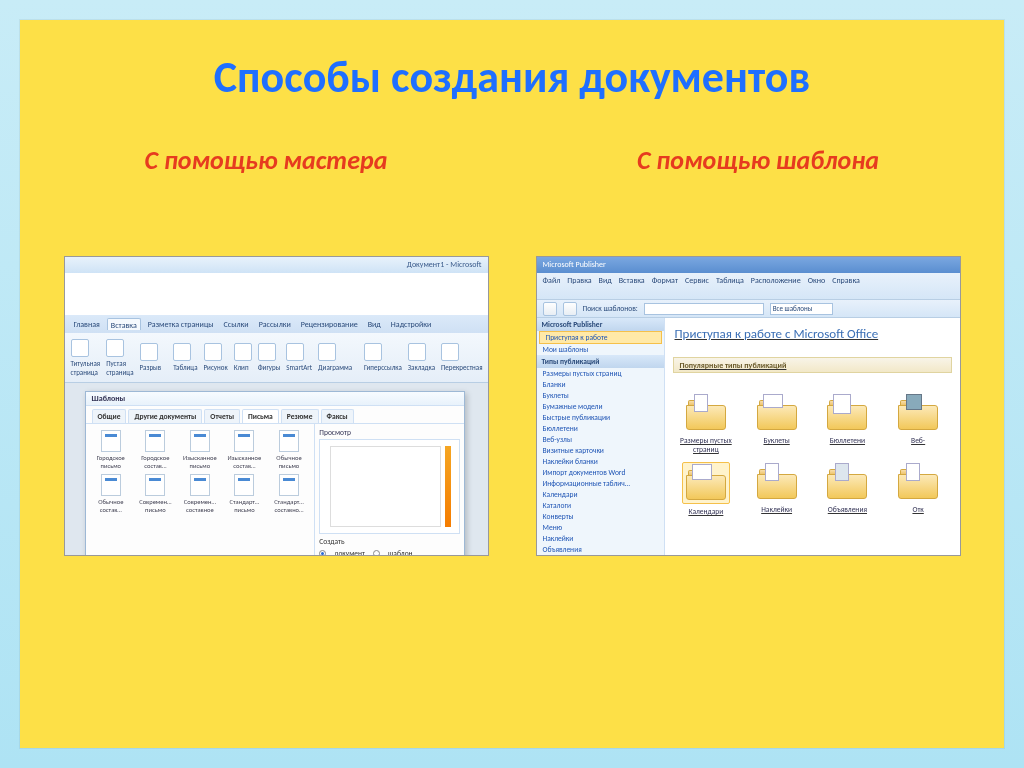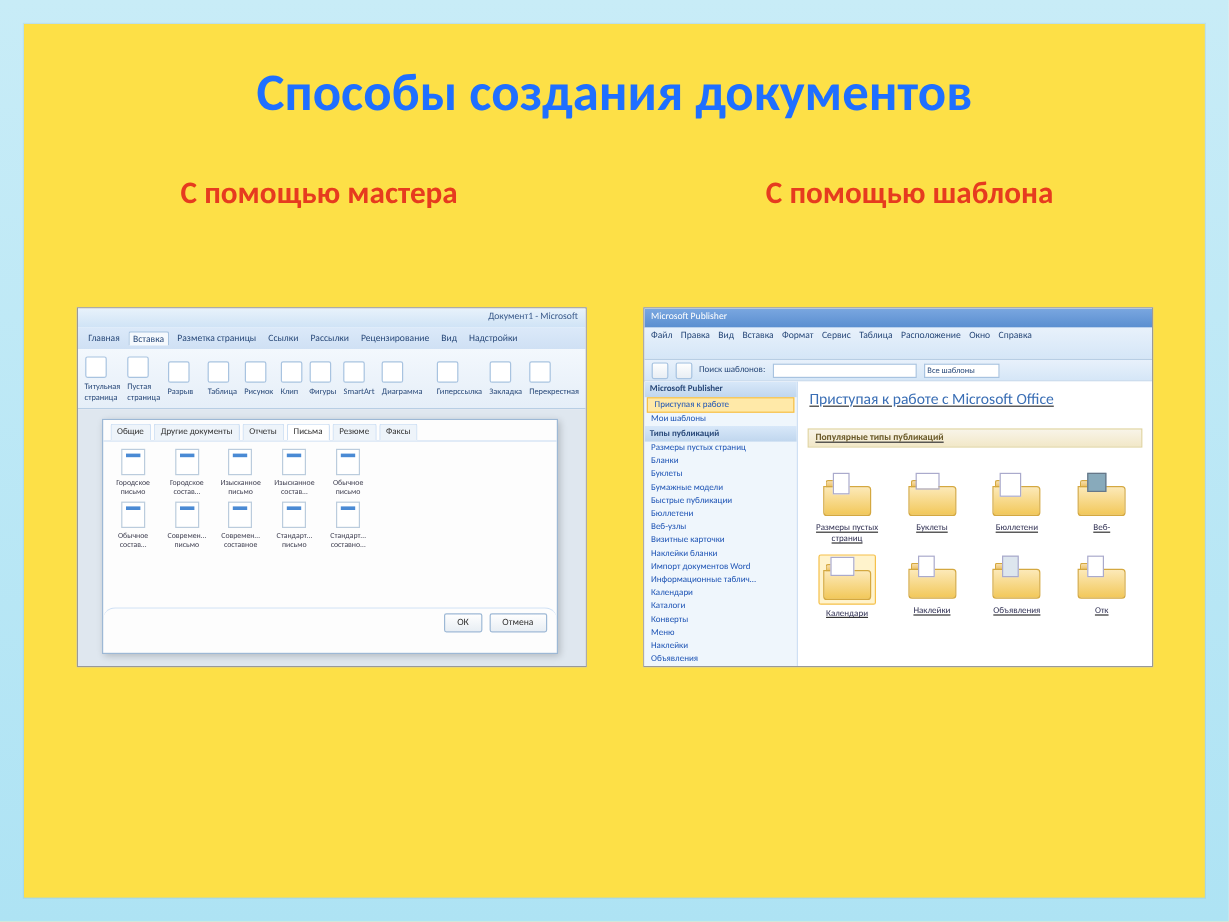--- a/index.html
+++ b/index.html
@@ -14,55 +14,55 @@
     background: #fde047;
     box-shadow: 0 0 0 1px rgba(0,0,0,0.05);
   }
   .title {
     color: #1f6fff;
     font-size: 44px;
     font-weight: 700;
     text-align: center;
     padding-top: 30px;
   }
-  .subs { display: flex; justify-content: space-around; margin-top: 40px; }
+  .subs { display: flex; justify-content: space-around; margin-top: 40px; font-style: italic; }
   .sub {
     color: #e63b1f;
     font-size: 26px;
     font-weight: 600;
     width: 45%;
     text-align: center;
   }
   .shots { display: flex; justify-content: space-around; margin-top: 80px; padding: 0 20px; }
   .shot {
     width: 425px; height: 300px;
     border: 1px solid #999;
     background: #fff;
     display: flex; flex-direction: column;
     font-size: 8px;
     color: #333;
     overflow: hidden;
   }
   
   .word-title { background: linear-gradient(#e8f2fb,#cfe3f6); height: 16px; text-align: right; padding: 2px 6px; color: #3a5a8a; font-size: 8px; }
-  .word-tabs { background: linear-gradient(#dbe9f9,#cfe0f4); height: 18px; display: flex; gap: 4px; padding: 3px 6px; font-size: 8px; color: #2a4a7a; }
+  .word-tabs { background: linear-gradient(#dbe9f9,#cfe0f4); height: 18px; display: flex; gap: 4px; padding: 3px 6px; font-size: 8px; color: #2a4a7a; margin-top: 42px; }
   .word-tabs span { padding: 1px 3px; }
   .word-tabs .active { background: #f5f9fd; border: 1px solid #a8c3e0; border-bottom: none; border-radius: 2px 2px 0 0; }
   .word-ribbon { background: linear-gradient(#f3f8fd,#e5eef8); height: 50px; display: flex; align-items: center; gap: 6px; padding: 4px 6px; border-bottom: 1px solid #b8cee4; }
   .rb-item { display: flex; flex-direction: column; gap: 2px; font-size: 7px; color: #2a4a7a; }
   .rb-icon { width: 18px; height: 18px; background: #fff; border: 1px solid #a8c3e0; border-radius: 2px; }
   .rb-sep { width: 1px; height: 40px; background: #c5d8ec; }
   .word-body { flex: 1; background: #dfe7ef; position: relative; }
   .dialog {
     position: absolute; left: 20px; top: 8px; width: 380px; height: 196px;
     background: #fdfdfd; border: 1px solid #9db8d5; box-shadow: 2px 2px 6px rgba(0,0,0,0.2);
   }
   .dlg-title { background: linear-gradient(#f7fbff,#e8f2fb); height: 14px; padding: 1px 6px; font-size: 8px; font-weight: bold; color: #335; border-bottom: 1px solid #cfe0f4; }
   .dlg-tabs { display: flex; gap: 2px; padding: 3px 6px 0; font-size: 7.5px; border-bottom: 1px solid #cfe0f4; }
-  .dlg-tabs span { padding: 2px 5px; background: #eef4fa; border: 1px solid #cfe0f4; border-bottom: none; border-radius: 2px 2px 0 0; }
+  .dlg-tabs span { padding: 2px 5px; background: #eef4fa; border: 1px solid #cfe0f4; border-bottom: none; border-radius: 2px 2px 0 0; font-weight: bold; }
   .dlg-tabs .active { background: #fff; }
   .dlg-main { display: flex; height: 138px; }
   .tmpl-grid { width: 230px; padding: 6px; display: grid; grid-template-columns: repeat(5, 1fr); gap: 4px 6px; align-content: start; }
   .tmpl { display: flex; flex-direction: column; align-items: center; gap: 2px; font-size: 6.5px; text-align: center; color: #445; }
   .tmpl-ic { width: 20px; height: 22px; background: #fff; border: 1px solid #bcd; position: relative; }
   .tmpl-ic::after { content:""; position:absolute; top:3px; left:3px; right:3px; height:3px; background:#4a8ad4; }
   .preview { width: 150px; border-left: 1px solid #cfe0f4; padding: 4px; display: flex; flex-direction: column; font-size: 7.5px; }
   .preview-lbl { color: #335; margin-bottom: 2px; }
   .preview-box { flex: 1; border: 1px solid #cfe0f4; background: #fff; position: relative; }
   .preview-doc { position:absolute; inset: 6px 18px 6px 10px; background: #fff; border: 1px solid #ddd; }
@@ -168,20 +168,21 @@
             <div class="rb-icon"></div>
             <div>Закладка</div>
           </div>
           <div class="rb-item">
             <div class="rb-icon"></div>
             <div>Перекрестная</div>
           </div>
         </div>
       <div class="word-body">
         <div class="dialog">
+          <div class="dlg-title">Шаблоны</div>
           <div class="dlg-tabs" id="dlg-tabs">
               <span>Общие</span>
               <span>Другие документы</span>
               <span>Отчеты</span>
               <span class="active">Письма</span>
               <span>Резюме</span>
               <span>Факсы</span>
             </div>
           <div class="dlg-main">
             <div class="tmpl-grid" id="tmpl-grid">
@@ -219,20 +220,36 @@
                 </div>
                 <div class="tmpl">
                   <div class="tmpl-ic"></div>
                   <div>Стандарт… письмо</div>
                 </div>
                 <div class="tmpl">
                   <div class="tmpl-ic"></div>
                   <div>Стандарт… составно…</div>
                 </div>
               </div>
+            <div class="preview">
+              <div class="preview-lbl">Просмотр</div>
+              <div class="preview-box">
+                <div class="preview-doc"></div>
+                <div class="preview-bar"></div>
+              </div>
+              <div class="create-row">
+                <span>Создать</span>
+              </div>
+              <div class="create-row">
+                <span class="radio on"></span>
+                <span>документ</span>
+                <span class="radio"></span>
+                <span>шаблон</span>
+              </div>
+            </div>
           </div>
           <div class="dlg-buttons">
             <div class="btn">ОК</div>
             <div class="btn">Отмена</div>
           </div>
         </div>
       </div>
     </div>
 
     <div class="shot">

